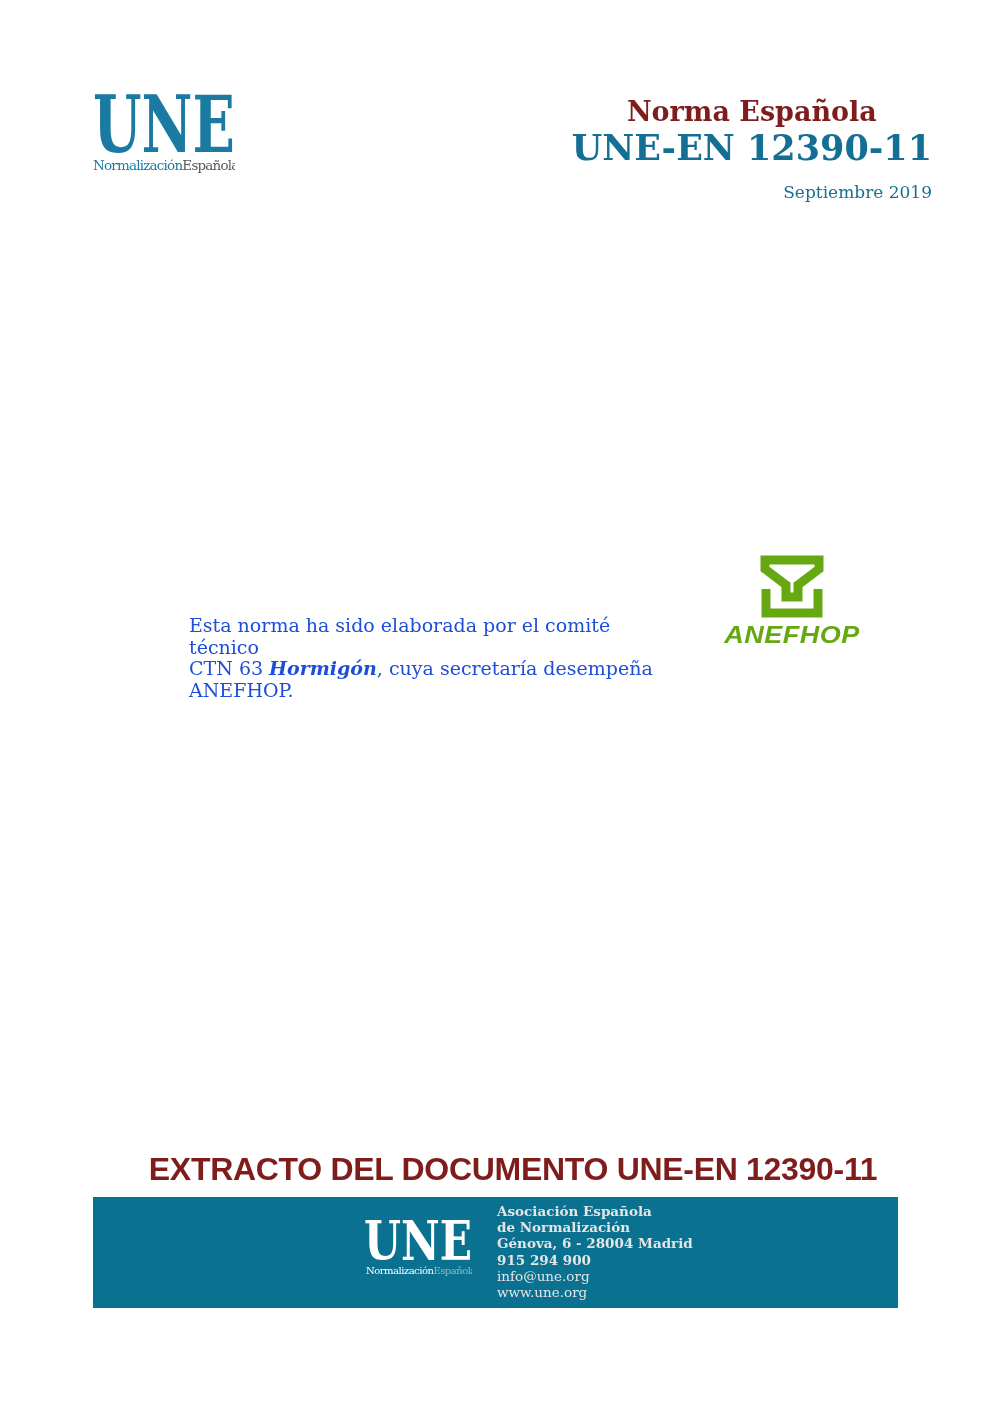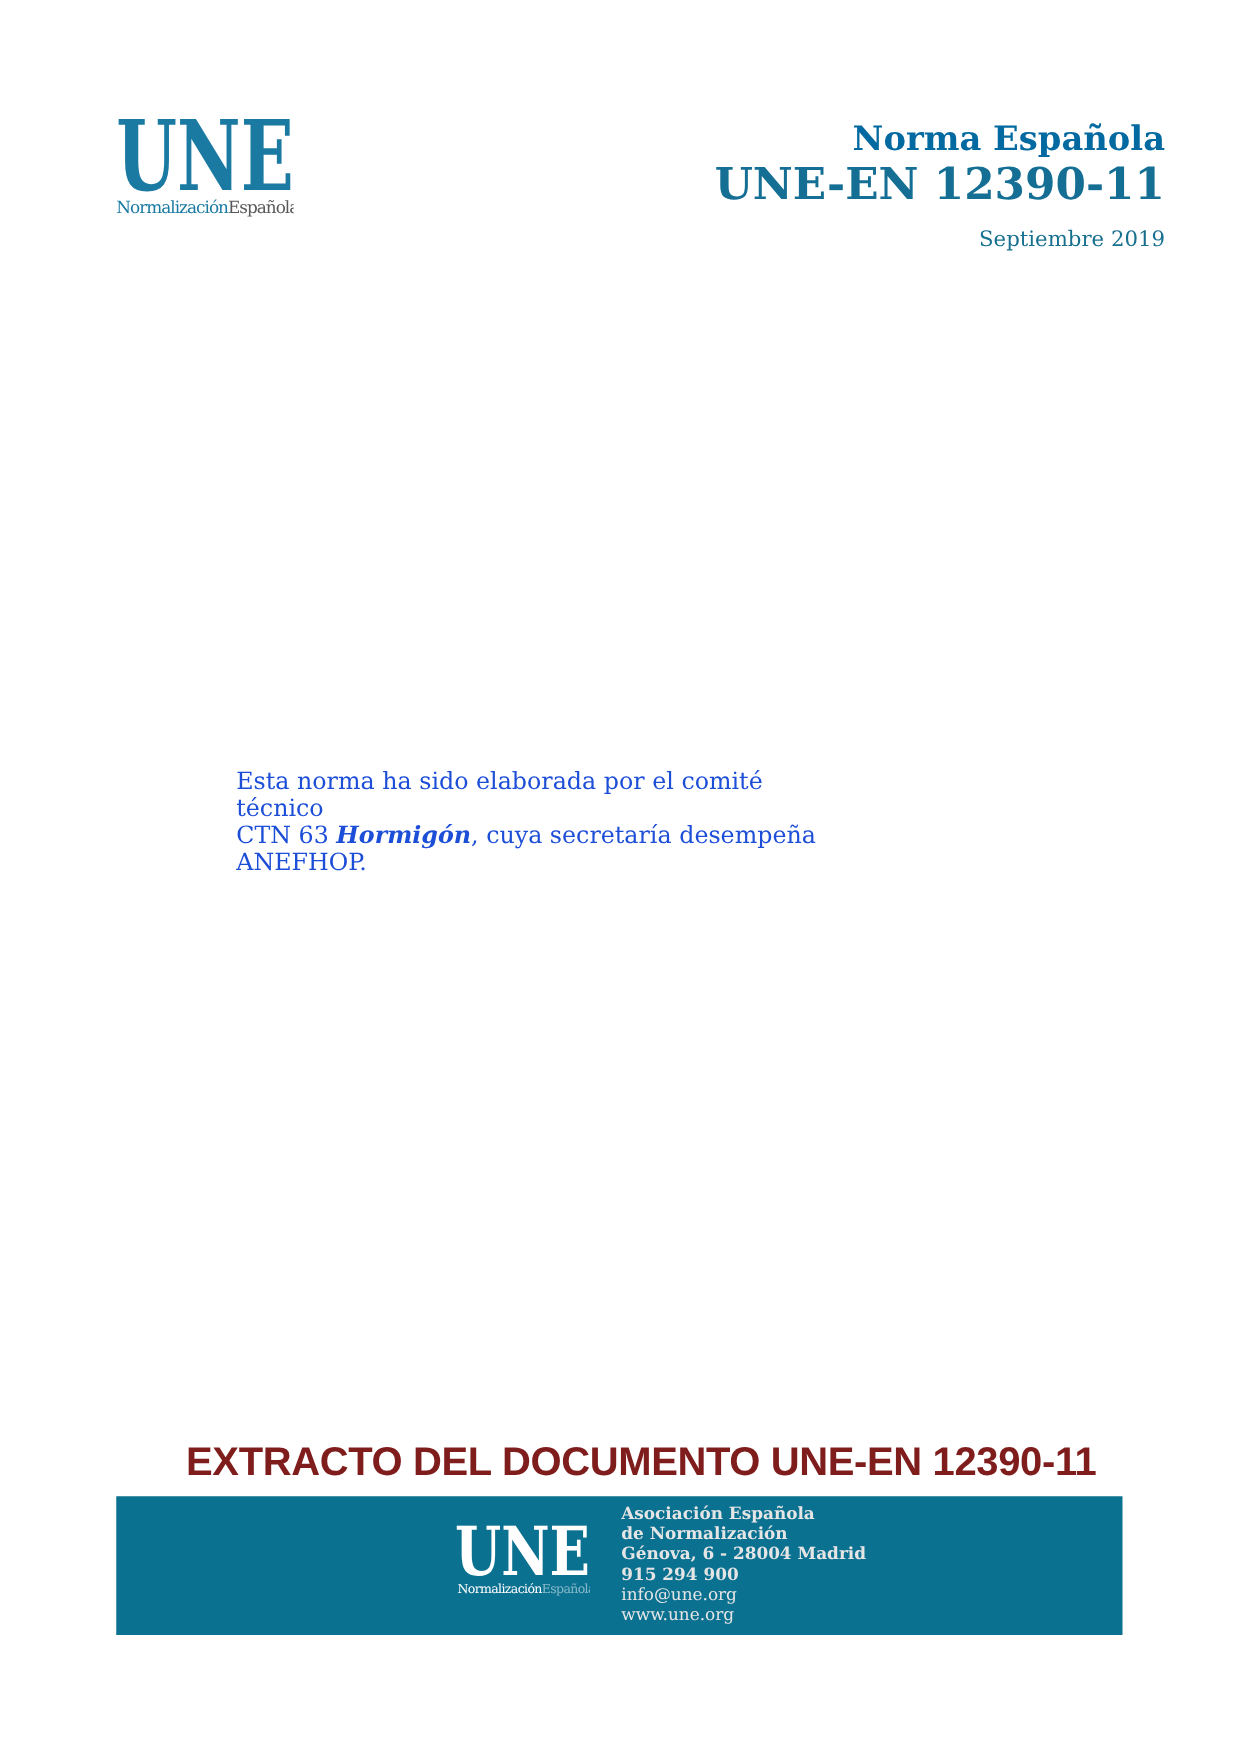--- a/index.html
+++ b/index.html
@@ -4,21 +4,21 @@
 <style>
   html,body{margin:0;padding:0;background:#ffffff;}
   .page{
     position:relative;width:992px;height:1403px;background:#ffffff;
     font-family:"DejaVu Serif",serif;overflow:hidden;margin:0 auto;padding-left:34px;
   }
   
   .logo-main{position:absolute;left:93px;top:93px;}
   
   .header-right{position:absolute;right:94px;top:96px;text-align:right;}
-  .doc-type{font-size:27px;font-weight:bold;color:#0369a1;line-height:1.15;}
+  .doc-type{font-size:27px;font-weight:bold;color:#7f1d1d;line-height:1.15;text-align:center;}
   .doc-code{font-size:35px;font-weight:bold;color:#156f94;line-height:1.05;margin-top:3px;text-align:center;}
   .doc-date{font-size:17px;color:#17708f;margin-top:15px;}
   
   .title-block{position:absolute;left:189px;top:385px;width:730px;color:#186f8e;}
   .title-line{font-size:26px;line-height:33px;}
   .subtitle{margin-top:24px;font-size:26px;line-height:33px;}
   
   .committee{position:absolute;left:189px;top:579px;width:470px;
     font-size:19px;line-height:21.5px;color:#1d4ed8;margin-top:36px;}
   .committee .it{font-style:italic;font-weight:bold;}
@@ -63,20 +63,29 @@
     <div class="doc-date">Septiembre 2019</div>
   </div>
 
 
   <div class="committee">
     <div>Esta norma ha sido elaborada por el comité técnico</div>
     <div><span>CTN 63 </span><span class="it">Hormigón</span><span>, cuya secretaría desempeña</span></div>
     <div>ANEFHOP.</div>
   </div>
 
+  <div class="anefhop">
+    <div class="anefhop-icon">
+      <svg width="70" height="68" viewBox="0 0 70 68">
+        <path d="M8 8 H62 V17 L41 33 V45 H29 V33 L8 17 Z" fill="none" stroke="#66a812" stroke-width="9" stroke-linejoin="miter"></path>
+        <path d="M9 37 V61 H61 V37" fill="none" stroke="#66a812" stroke-width="9" stroke-linejoin="miter"></path>
+      </svg>
+    </div>
+    <div class="anefhop-word">ANEFHOP</div>
+  </div>
 
   <div class="notice">EXTRACTO DEL DOCUMENTO UNE-EN 12390-11</div>
 
   <div class="footer">
     <div class="footer-logo">
       <svg width="108" height="58" viewBox="0 0 108 58">
         <text x="0" y="41" font-family="DejaVu Serif, serif" font-weight="bold" font-size="54" fill="#ffffff" textLength="108" lengthAdjust="spacingAndGlyphs">UNE</text>
         <text x="2" y="55" font-family="DejaVu Serif, serif" font-size="10" letter-spacing="-0.5"><tspan fill="#ffffff">Normalización</tspan><tspan fill="#ffffff" opacity="0.5">Española</tspan></text>
       </svg>
     </div>

